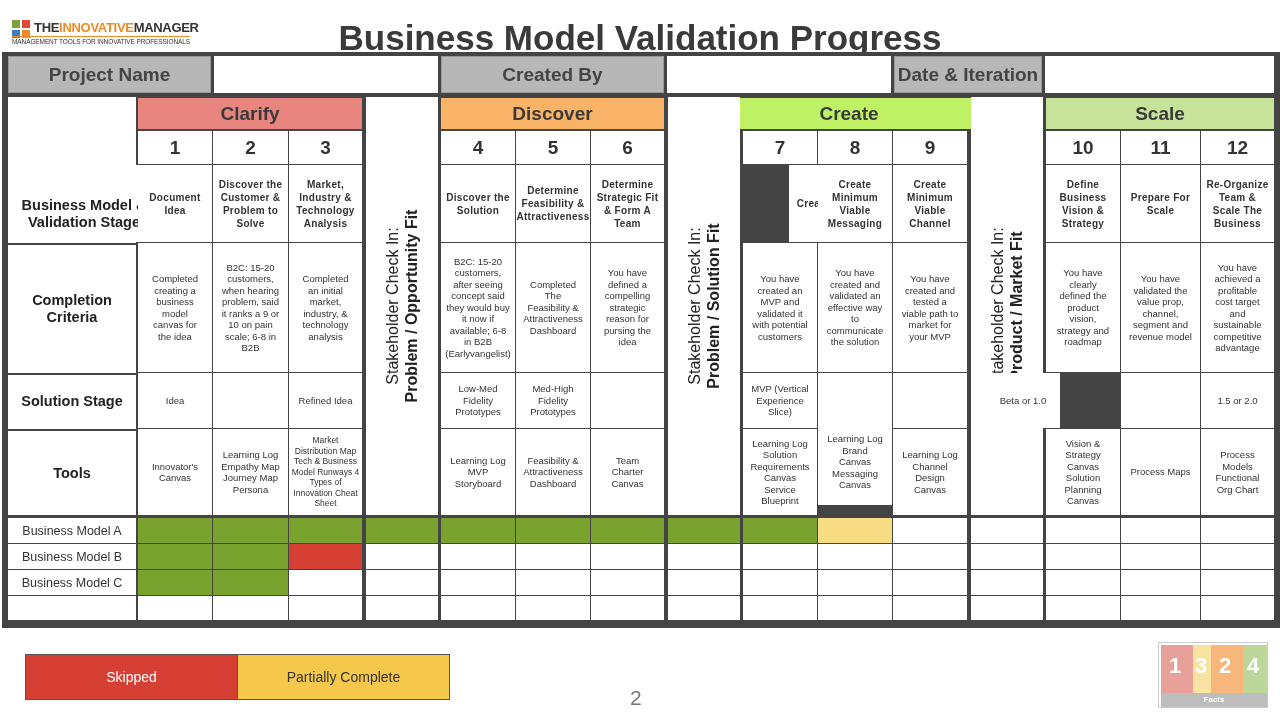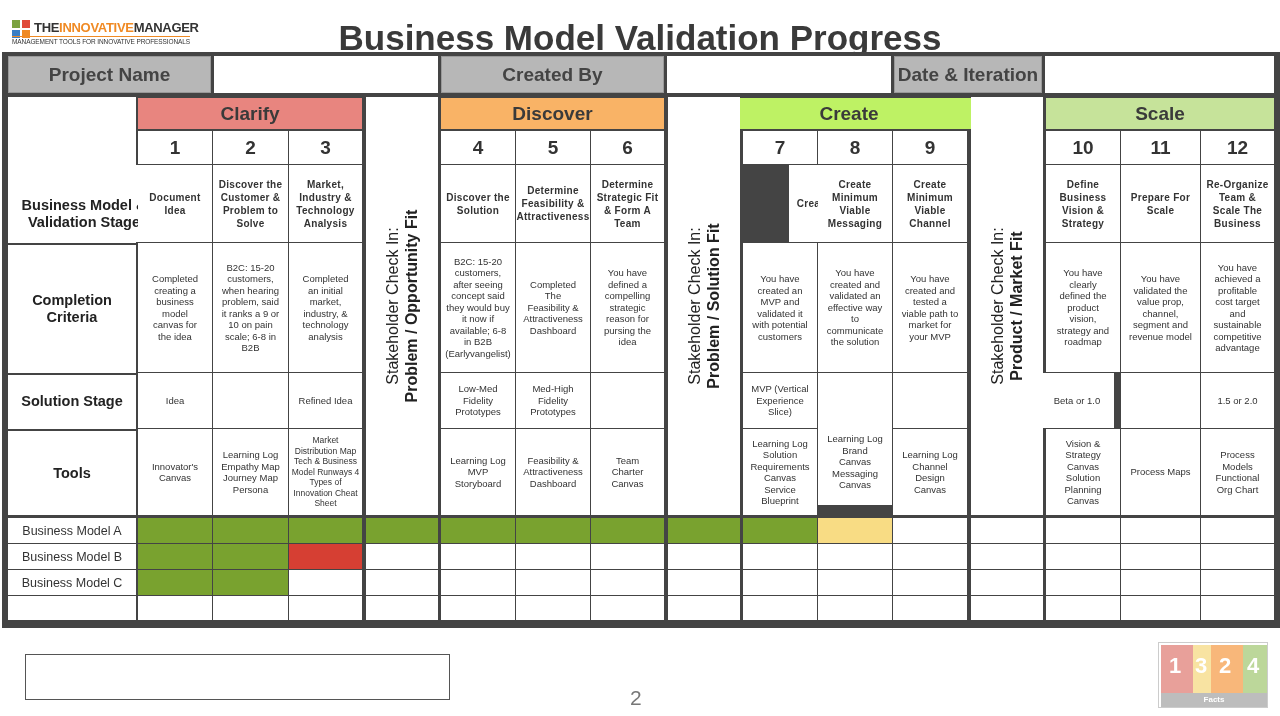--- a/index.html
+++ b/index.html
@@ -121,21 +121,21 @@
     <div class="abs cell small" style="left: 818px; top: 373px; width: 74px; height: 55px;"></div>
     <div class="abs cell small" style="left: 818px; top: 419px; width: 74px; height: 86px;">Learning Log Brand Canvas Messaging Canvas</div>
     <div class="abs cell num" style="left: 893px; top: 131px; width: 74px; height: 33px;">9</div>
     <div class="abs cell step" style="left: 893px; top: 165px; width: 74px; height: 77px;">Create Minimum Viable Channel</div>
     <div class="abs cell small" style="left: 893px; top: 243px; width: 74px; height: 129px;">You have created and tested a viable path to market for your MVP</div>
     <div class="abs cell small" style="left: 893px; top: 373px; width: 74px; height: 55px;"></div>
     <div class="abs cell small" style="left: 893px; top: 429px; width: 74px; height: 86px;">Learning Log Channel Design Canvas</div>
     <div class="abs cell num" style="left: 1046px; top: 131px; width: 74px; height: 33px;">10</div>
     <div class="abs cell step" style="left: 1046px; top: 165px; width: 74px; height: 77px;">Define Business Vision &amp; Strategy</div>
     <div class="abs cell small" style="left: 1046px; top: 243px; width: 74px; height: 129px;">You have clearly defined the product vision, strategy and roadmap</div>
-    <div class="abs cell small" style="left: 1040px; top: 373px; width: 74px; height: 55px;">Beta or 1.0</div>
+    <div class="abs cell small" style="left: 986px; top: 373px; width: 74px; height: 55px;">Beta or 1.0</div>
     <div class="abs cell small" style="left: 1046px; top: 429px; width: 74px; height: 86px;">Vision &amp; Strategy Canvas Solution Planning Canvas</div>
     <div class="abs cell num" style="left: 1121px; top: 131px; width: 79px; height: 33px;">11</div>
     <div class="abs cell step" style="left: 1121px; top: 165px; width: 79px; height: 77px;">Prepare For Scale</div>
     <div class="abs cell small" style="left: 1121px; top: 243px; width: 79px; height: 129px;">You have validated the value prop, channel, segment and revenue model</div>
     <div class="abs cell small" style="left: 1121px; top: 373px; width: 79px; height: 55px;"></div>
     <div class="abs cell small" style="left: 1121px; top: 429px; width: 79px; height: 86px;">Process Maps</div>
     <div class="abs cell num" style="left: 1201px; top: 131px; width: 73px; height: 33px;">12</div>
     <div class="abs cell step" style="left: 1201px; top: 165px; width: 73px; height: 77px;">Re-Organize Team &amp; Scale The Business</div>
     <div class="abs cell small" style="left: 1201px; top: 243px; width: 73px; height: 129px;">You have achieved a profitable cost target and sustainable competitive advantage</div>
     <div class="abs cell small" style="left: 1201px; top: 373px; width: 73px; height: 55px;">1.5 or 2.0</div>
@@ -203,20 +203,22 @@
     <div class="abs" style="left: 743px; top: 596px; width: 74px; height: 24px; background: rgb(255, 255, 255);"></div>
     <div class="abs" style="left: 818px; top: 596px; width: 74px; height: 24px; background: rgb(255, 255, 255);"></div>
     <div class="abs" style="left: 893px; top: 596px; width: 74px; height: 24px; background: rgb(255, 255, 255);"></div>
     <div class="abs" style="left: 971px; top: 596px; width: 72px; height: 24px; background: rgb(255, 255, 255);"></div>
     <div class="abs" style="left: 1046px; top: 596px; width: 74px; height: 24px; background: rgb(255, 255, 255);"></div>
     <div class="abs" style="left: 1121px; top: 596px; width: 79px; height: 24px; background: rgb(255, 255, 255);"></div>
     <div class="abs" style="left: 1201px; top: 596px; width: 73px; height: 24px; background: rgb(255, 255, 255);"></div>
   </div>
 
 <div class="abs legend">
+  <div style="background:#d63f33;color:#fff;">Skipped</div>
+  <div style="background:#f5c84c;color:#333;">Partially Complete</div>
 </div>
 
 <div class="abs page-num">2</div>
 
 <div class="abs thumb">
   <div style="position:absolute;left:2px;top:2px;width:32px;height:48px;background:#e8a09a;"></div>
   <div style="position:absolute;left:34px;top:2px;width:18px;height:48px;background:#f8e3a2;"></div>
   <div style="position:absolute;left:52px;top:2px;width:32px;height:48px;background:#f8b77a;"></div>
   <div style="position:absolute;left:84px;top:2px;width:24px;height:48px;background:#bcd79a;"></div>
   <div style="position:absolute;left:2px;top:50px;width:106px;height:14px;background:#bdbdbd;color:#fff;font-size:8px;font-weight:bold;text-align:center;line-height:14px;">Facts</div>

